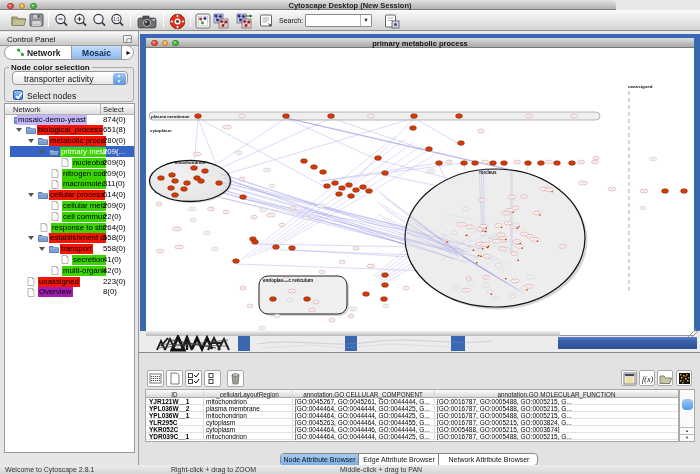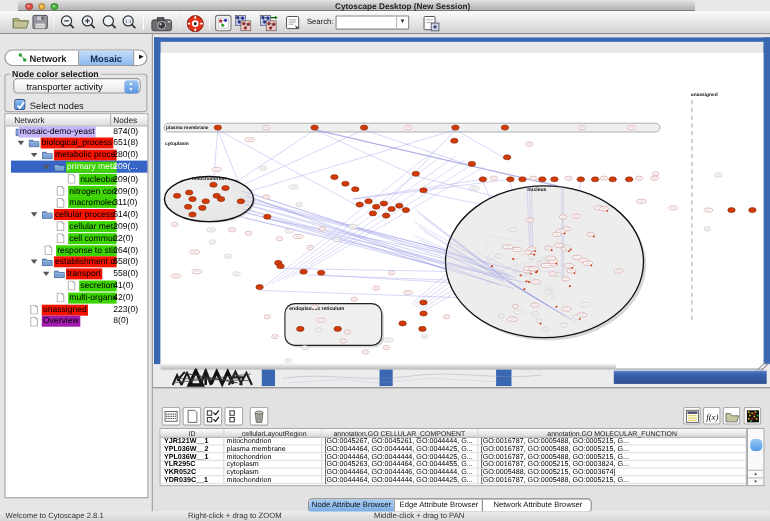--- a/index.html
+++ b/index.html
@@ -1,18 +1,18 @@
 <!DOCTYPE html>
 <html><head><meta charset="utf-8"><style>
 *{margin:0;padding:0;box-sizing:border-box}
 html,body{width:700px;height:474px;overflow:hidden;font-family:"Liberation Sans",sans-serif;background:#e8e8e8}
 #app{position:absolute;left:0;top:0;width:700px;height:474px;overflow:hidden}
 .abs{position:absolute}
 
-#mactitle{left:16px;top:0;width:616px;height:10px;background:linear-gradient(#e2e2e2,#b2b2b2);border-bottom:1px solid #7a7a7a;border-radius:5px 5px 0 0}
+#mactitle{left:0;top:0;width:616px;height:10px;background:linear-gradient(#e2e2e2,#b2b2b2);border-bottom:1px solid #7a7a7a;border-radius:5px 5px 0 0}
 .light{top:2.5px;width:6.5px;height:6.5px;border-radius:50%}
 #mactitle .t{width:700px;text-align:center;top:1px;font-size:7.5px;font-weight:bold;color:#222}
 
 #toolbar{left:0;top:10px;width:700px;height:21px;background:linear-gradient(#fbfbfb,#d3d3d3);border-bottom:1px solid #8e8e8e}
 .tsep{top:3px;width:1px;height:14px;background:#b5b5b5;border-right:1px solid #fff}
 #searchlbl{top:7px;font-size:7px;color:#111}
 #searchbox{left:305px;top:4px;width:67px;height:13px;background:#fff;border:1px solid #8a8a8a;border-radius:1px}
 #searchdrop{left:360px;top:5px;width:11px;height:11px;border-left:1px solid #bbb;font-size:5.5px;text-align:center;line-height:11px;color:#222}
 
 #cp{left:0;top:31px;width:139px;height:434px;background:#e6e6e6;border-right:1px solid #9a9a9a}
@@ -198,20 +198,24 @@
         <line x1="3.5" y1="5" x2="9.5" y2="5" stroke="#999" stroke-width="0.7"></line>
         <line x1="3.5" y1="7.5" x2="9.5" y2="7.5" stroke="#999" stroke-width="0.7"></line>
         <rect x="8" y="8" width="7" height="7" fill="#cfd8e8" stroke="#556" stroke-width="0.8"></rect>
         <circle cx="11.5" cy="11.5" r="1.5" fill="#447"></circle>
       </svg>
       <div id="searchlbl" class="abs" style="left:279px">Search:</div>
       <div id="searchbox" class="abs"></div>
       <div id="searchdrop" class="abs">▼</div>
     </div>
     <div id="cp" class="abs">
+      <div id="cphead" class="abs">
+        <div class="abs t">Control Panel</div>
+        <div class="abs floatico" style="left:123px;top:3px"></div>
+      </div>
       <div id="seg" class="abs">
         <div class="abs s1"><svg width="9" height="9" viewBox="0 0 9 9" style="vertical-align:-1px">
             <circle cx="2.5" cy="2" r="1.6" fill="#2f9e2f"></circle>
             <circle cx="6.5" cy="6.5" r="1.6" fill="#2f9e2f"></circle>
             <path d="M2.5,2 L6.5,6.5" stroke="#2f9e2f" stroke-width="0.8"></path>
           </svg> Network</div>
         <div class="abs s2">Mosaic</div>
         <div class="abs s3">►</div>
       </div>
       <div id="fs" class="abs">
@@ -226,21 +230,21 @@
       </div>
       <div id="cb" class="abs">
         <svg width="8" height="8" viewBox="0 0 8 8" style="position:absolute;left:1px;top:0.5px">
           <path d="M1,4 L3,6.2 L7,0.8" fill="none" stroke="#fff" stroke-width="1.6"></path>
         </svg>
       </div>
       <div id="cblbl" class="abs">Select nodes</div>
       <div id="tree" class="abs">
         <div id="treehead" class="abs">
           <span class="abs" style="left:8px;top:1px">Network</span>
-          <span class="abs" style="left:98px;top:1px">Nodes</span>
+          <span class="abs" style="left:98px;top:1px">Select</span>
           <span class="abs" style="left:95px;top:0;width:1px;height:11px;background:#b0b0b0"></span>
         </div>
         <div class="abs trow" style="top:10.5px;width:129px">
           <div class="abs" style="left:9px;top:0;width:10px;height:10px">
             <svg width="10" height="8" viewBox="0 0 10 8" style="position:absolute;top:1px">
               <path d="M0.5,1.5 L4,1.5 L5,2.8 L9.5,2.8 L9.5,7.5 L0.5,7.5 Z" fill="#7aa0d4" stroke="#3d5f94" stroke-width="0.7"></path>
               <path d="M0.5,3.6 L9.5,3.6" stroke="#9ab8e0" stroke-width="0.8"></path>
             </svg>
           </div>
           <span class="lbl" style="left:12px;max-width:81px;background:#c4b5fd;color:#000">mosaic-demo-yeast</span>
@@ -411,20 +415,26 @@
             </svg>
           </div>
           <span class="lbl" style="left:33px;max-width:68px;background:#a21caf;color:#000">Overview</span>
           <span class="num" style="color:#000">8(0)</span>
         </div>
       </div>
     </div>
     <div id="iwtop" class="abs"></div>
     <div id="iwleft" class="abs"></div>
     <div id="iwright" class="abs"></div>
+    <div id="iwtitle" class="abs">
+      <div class="abs ilight" style="left:5.0px;background:radial-gradient(circle at 35% 30%, #fff8 10%, transparent 40%),#f04f44;border:0.5px solid #b03c33"></div>
+      <div class="abs ilight" style="left:15.5px;background:radial-gradient(circle at 35% 30%, #fff8 10%, transparent 40%),#f6b53b;border:0.5px solid #b8832a"></div>
+      <div class="abs ilight" style="left:26.0px;background:radial-gradient(circle at 35% 30%, #fff8 10%, transparent 40%),#48ba3a;border:0.5px solid #3a8a2e"></div>
+      <div class="abs t">primary metabolic process</div>
+    </div>
     <svg id="canvas" class="abs" viewBox="0 0 548 283">
       <defs>
         <radialGradient id="gr" cx="0.4" cy="0.35" r="0.9">
           <stop offset="0" stop-color="#f4f4f4"></stop>
           <stop offset="1" stop-color="#e2e2e2"></stop>
         </radialGradient>
       </defs>
       <rect x="3" y="64" width="451" height="8" rx="4" fill="#efefef" stroke="#999" stroke-width="0.7"></rect>
       <text x="5" y="69.6" font-size="4.4" font-weight="bold" fill="#111">plasma membrane</text>
       <text x="4" y="83.5" font-size="4.4" font-weight="bold" fill="#111">cytoplasm</text>

